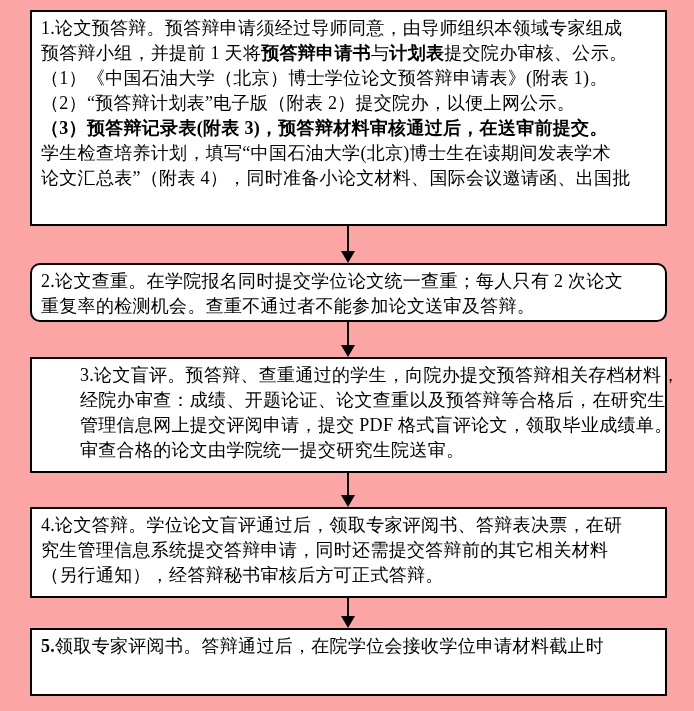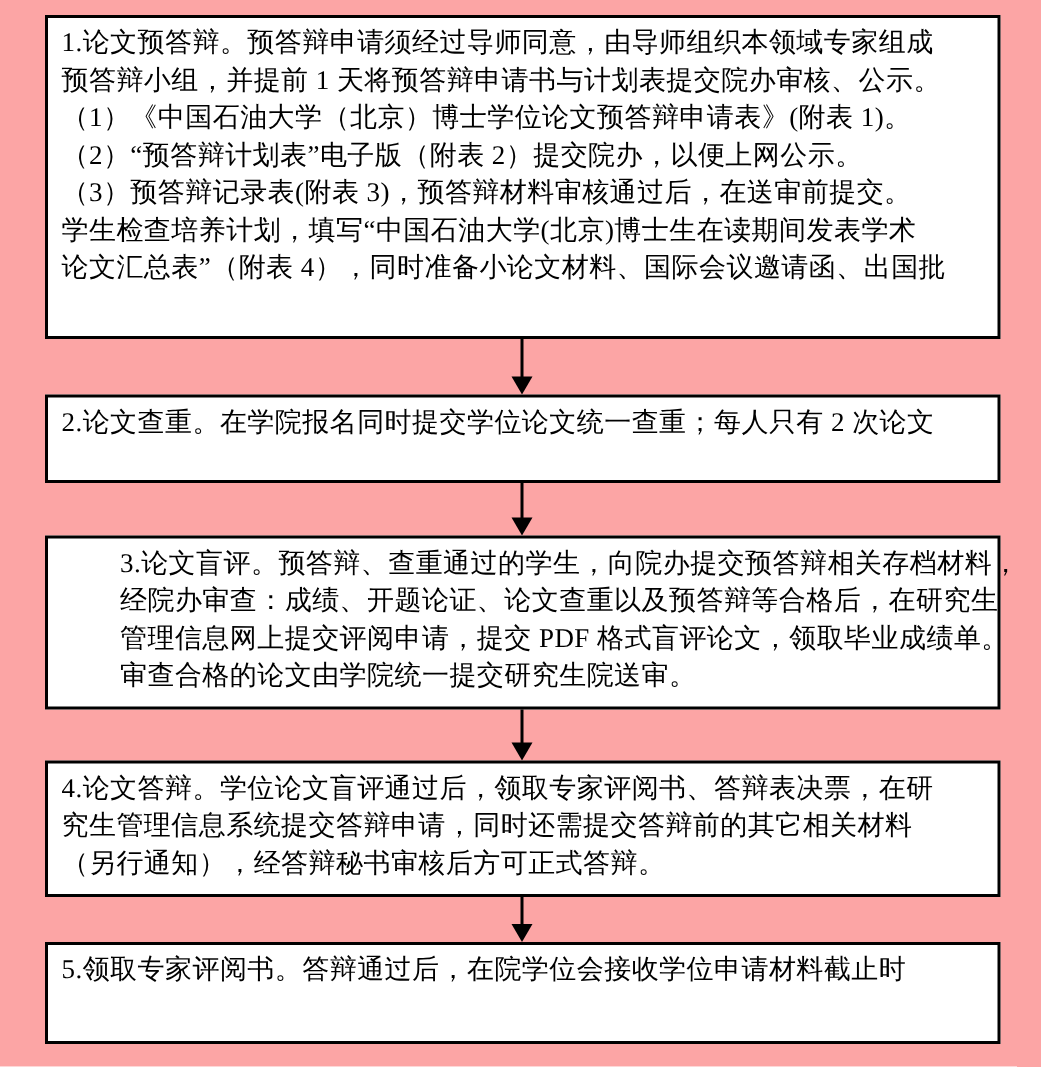--- a/index.html
+++ b/index.html
@@ -25,21 +25,21 @@
     background: #ffffff;
     padding: 4px 9px;
     font-size: 18px;
     line-height: 25px;
     letter-spacing: 0.3px;
   }
   .box .line {
     white-space: nowrap;
   }
   .box .bold {
-    font-weight: normal;
+    font-weight: bold;
   }
   .arrow {
     position: absolute;
     left: 340px;
     width: 16px;
   }
   .arrow .shaft {
     position: absolute;
     left: 7px;
     top: 0;
@@ -71,22 +71,23 @@
       <div class="line"><span class="bold">（3）预答辩记录表(附表 3)，预答辩材料审核通过后，在送审前提交。</span></div>
       <div class="line"><span>学生检查培养计划，填写“中国石油大学(北京)博士生在读期间发表学术</span></div>
       <div class="line"><span>论文汇总表”（附表 4），同时准备小论文材料、国际会议邀请函、出国批</span></div>
     </div>
 
   <div class="arrow" style="top:226px; height:37px;">
     <span class="shaft"></span>
     <span class="head"></span>
   </div>
 
-  <div class="box" style="top:263px; height:59px;">
+  <div class="box" style="top:263px; height:59px;border-radius:10px;">
       <div class="line"><span>2.论文查重。在学院报名同时提交学位论文统一查重；每人只有 2 次论文</span></div>
+      <div class="line"><span>重复率的检测机会。查重不通过者不能参加论文送审及答辩。</span></div>
     </div>
 
   <div class="arrow" style="top:322px; height:35px;">
     <span class="shaft"></span>
     <span class="head"></span>
   </div>
 
   <div class="box" style="top:357px; height:116px;padding-left:48px;">
       <div class="line"><span>3.论文盲评。预答辩、查重通过的学生，向院办提交预答辩相关存档材料，</span></div>
       <div class="line"><span>经院办审查：成绩、开题论证、论文查重以及预答辩等合格后，在研究生</span></div>

